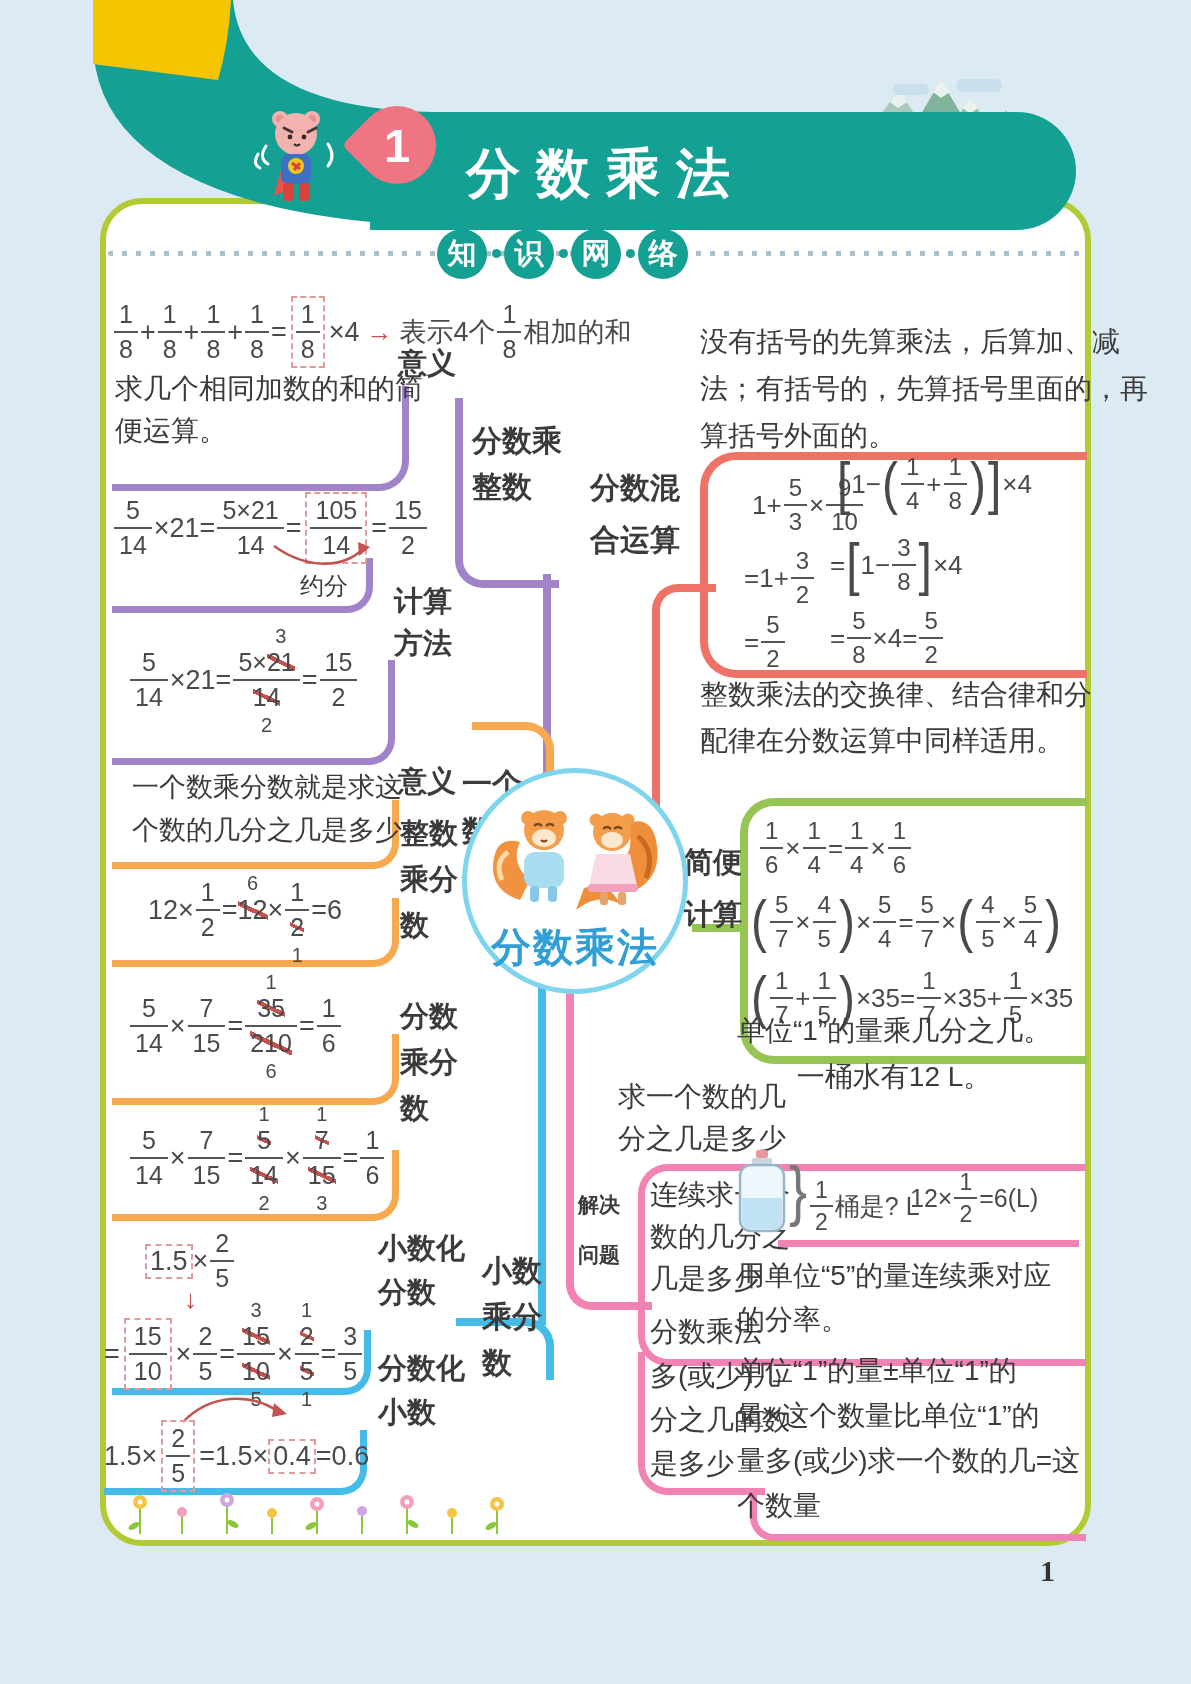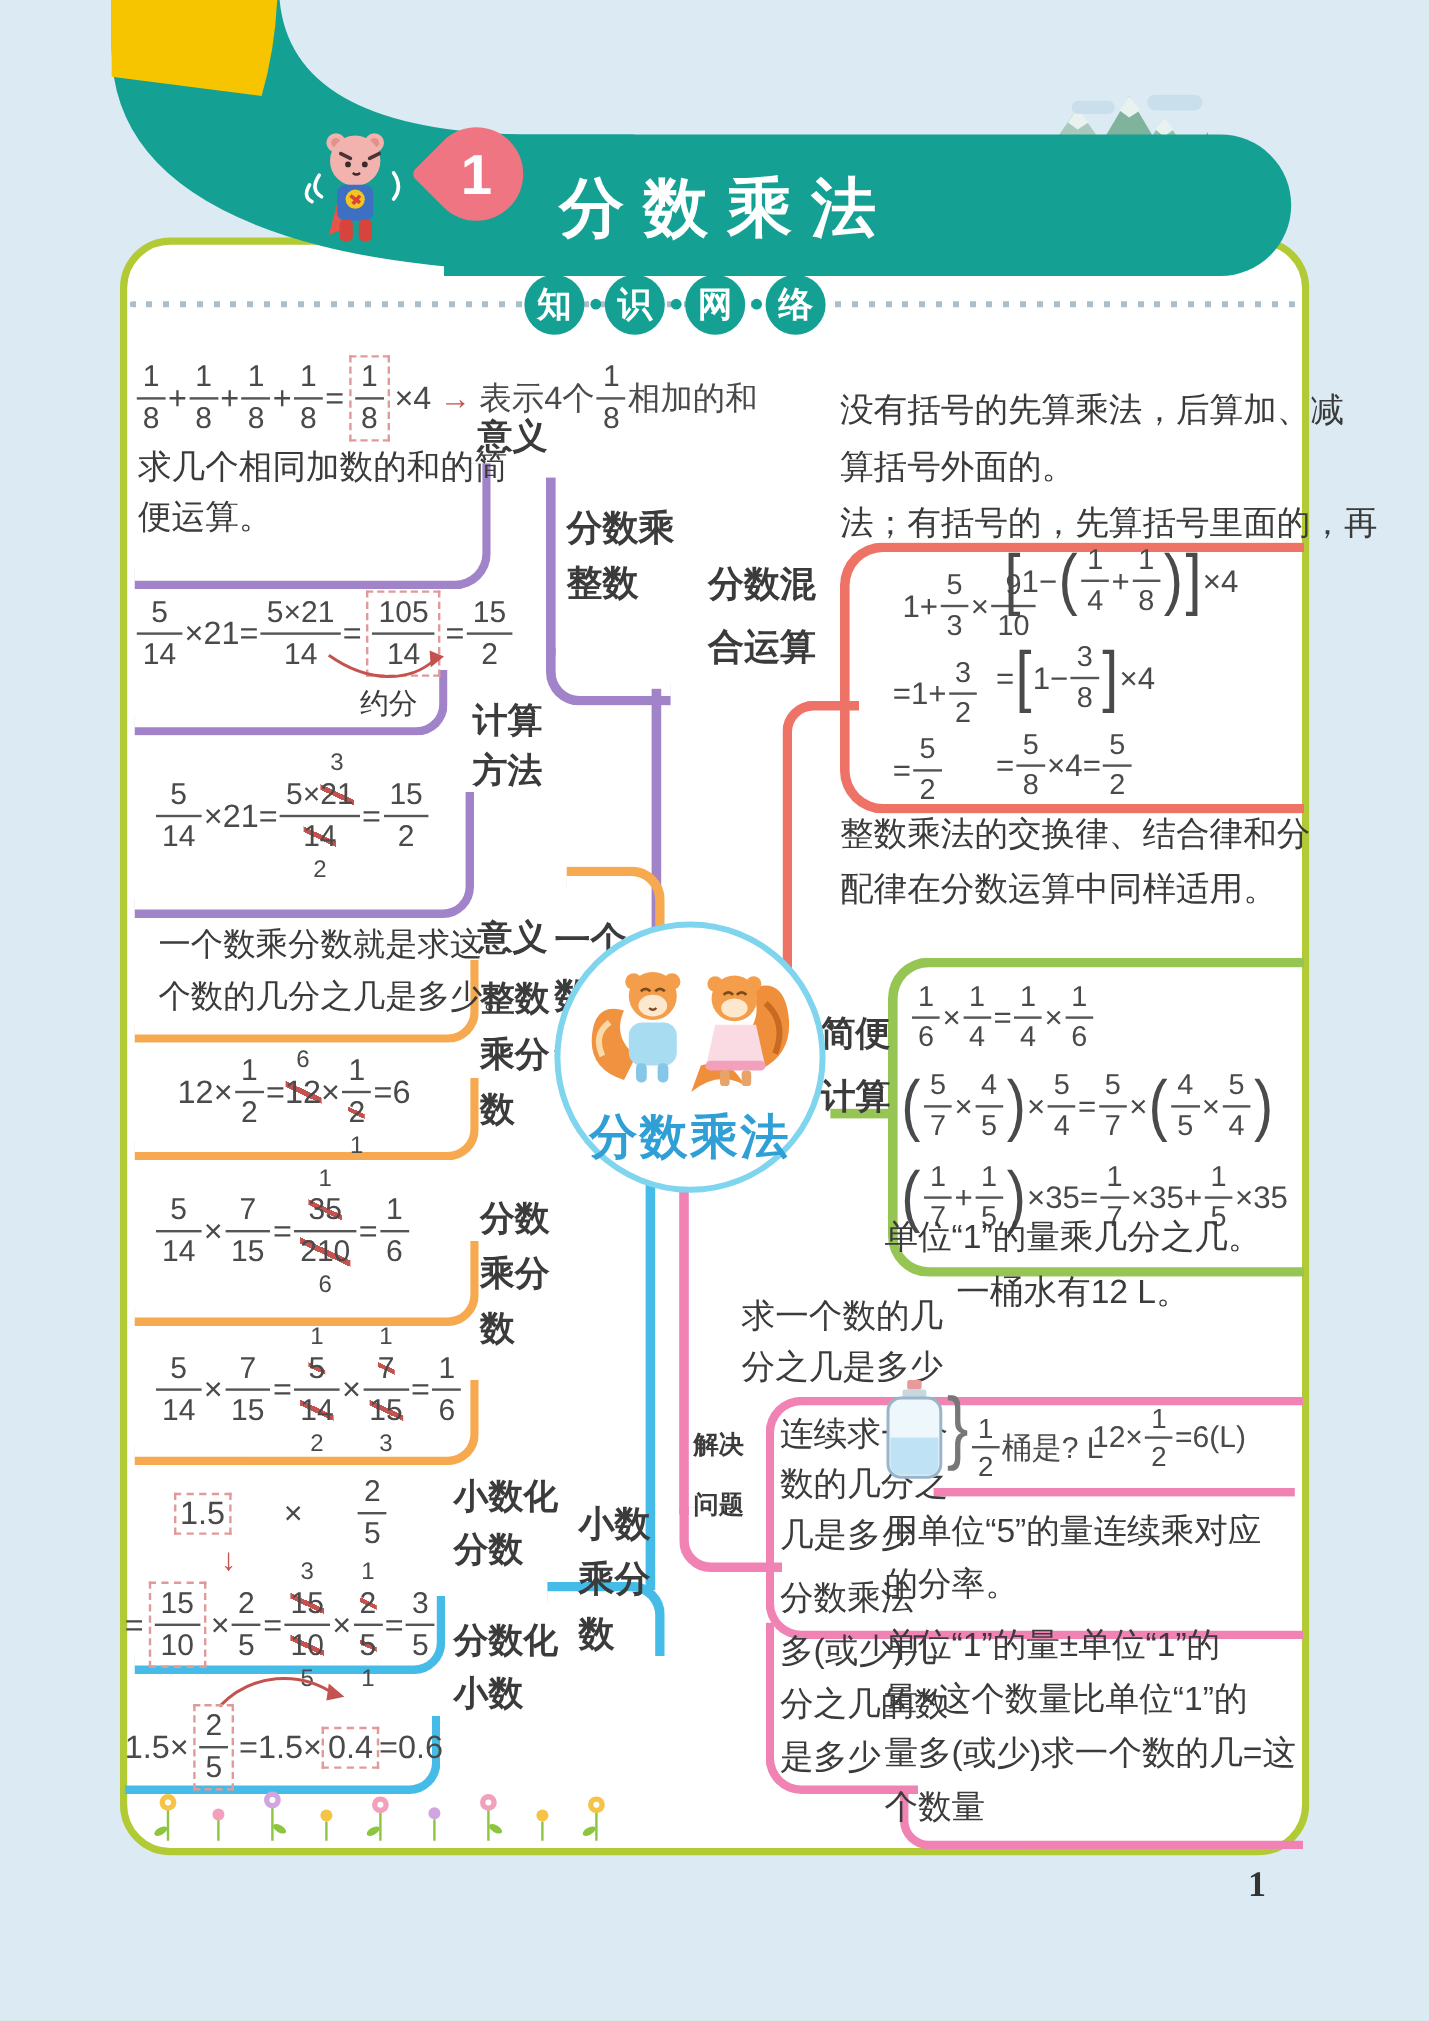--- a/index.html
+++ b/index.html
@@ -332,21 +332,21 @@
         <span class="num"><span class="pt strike">7<span class="smalln above">1</span></span></span>
         <span class="den"><span class="pt strike">15<span class="smalln below">3</span></span></span>
       </span>
       <span class="tx">=</span>
       <span class="frac">
         <span class="num"><span class="pt">1</span></span>
         <span class="den"><span class="pt">6</span></span>
       </span>
     </div>
 
-  <div class="fxrow md" style="left:145px;top:1228px;height:66px;gap:44px;">
+  <div class="fxrow md" style="left:145px;top:1228px;height:66px;">
       <span class="tx"><span class="pt rbox">1.5</span></span>
       <span class="tx">×</span>
       <span class="frac">
         <span class="num"><span class="pt">2</span></span>
         <span class="den"><span class="pt">5</span></span>
       </span>
     </div>
   <div class="varrow">↓</div>
   <div class="blabel" style="left:378px;top:1226px;line-height:44px;">
       <div>小数化</div>
@@ -398,22 +398,22 @@
         <span class="num"><span class="pt">2</span></span>
         <span class="den"><span class="pt">5</span></span>
       </span>
       <span class="tx">=1.5×</span>
       <span class="tx"><span class="pt rbox">0.4</span></span>
       <span class="tx">=0.6</span>
     </div>
 
   <div class="tblock" style="left:700px;top:318px;line-height:47px;">
       <div>没有括号的先算乘法，后算加、减</div>
+      <div>法；有括号的，先算括号里面的，再</div>
       <div>算括号外面的。</div>
-      <div>法；有括号的，先算括号里面的，再</div>
     </div>
   <div class="blabel" style="left:590px;top:462px;line-height:52px;font-size:30px;">
       <div>分数混</div>
       <div>合运算</div>
     </div>
   <div class="fxrow sm" style="left:752px;top:470px;height:70px;">
       <span class="tx">1+</span>
       <span class="frac">
         <span class="num"><span class="pt">5</span></span>
         <span class="den"><span class="pt">3</span></span>

